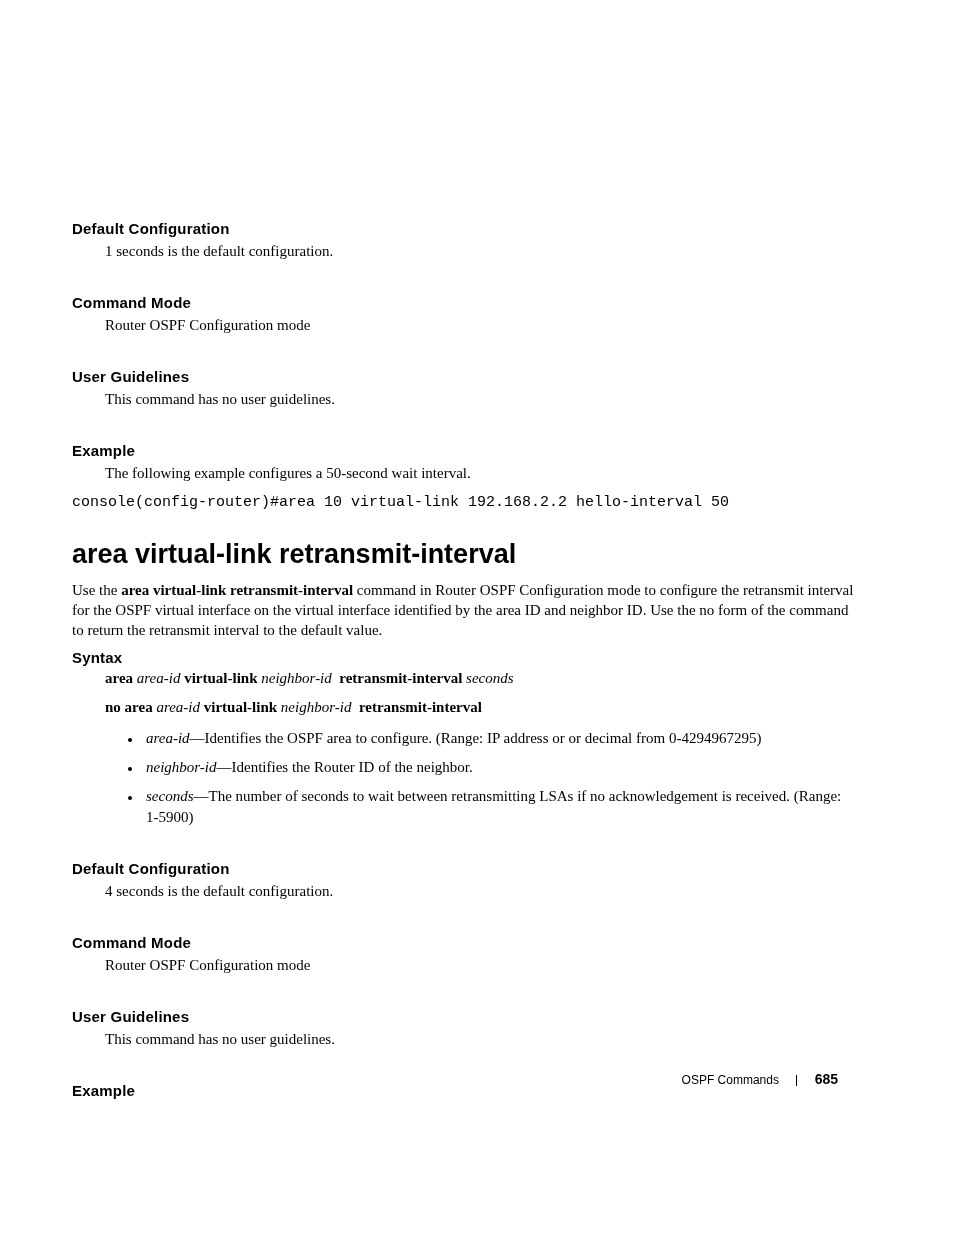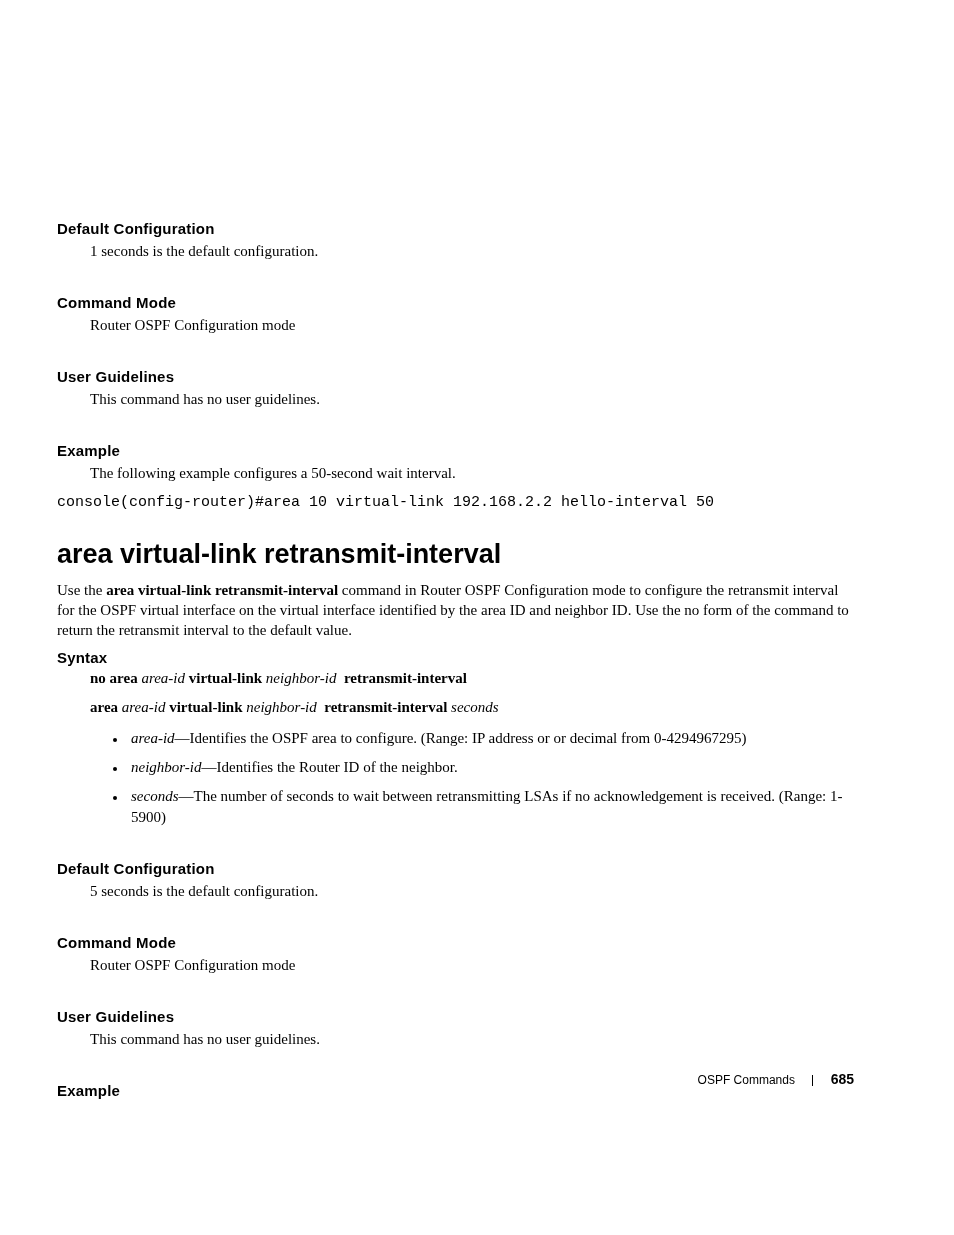--- a/index.html
+++ b/index.html
@@ -5,21 +5,21 @@
   body {
     font-family: Georgia, 'Times New Roman', serif;
     margin: 0; padding: 0;
     background: #fff;
     color: #000;
     width: 954px;
     height: 1235px;
     position: relative;
   }
   .page {
-    padding: 220px 100px 0 57px;
+    padding: 220px 100px 0 72px;
   }
   .section-heading {
     font-family: "Helvetica Neue", Arial, sans-serif;
     font-weight: bold;
     font-size: 15px;
     margin-top: 32px;
     margin-bottom: 4px;
     letter-spacing: 0.2px;
   }
   .section-body {
@@ -64,21 +64,21 @@
     font-size: 15px;
     line-height: 1.4;
     margin-bottom: 8px;
     padding-left: 4px;
   }
   ul.params li::marker { font-size: 12px; }
   .param-name { font-style: italic; }
   .footer {
     position: absolute;
     bottom: 148px;
-    right: 100px;
+    right: 116px;
     font-family: "Helvetica Neue", Arial, sans-serif;
     font-size: 12px;
   }
   .footer .sep {
     display: inline-block;
     border-left: 1px solid #000;
     height: 11px;
     vertical-align: middle;
     margin: 0 14px;
   }
@@ -108,44 +108,44 @@
 
   <h1 class="cmd-title">area virtual-link retransmit-interval</h1>
 
   <div class="intro">
     <span>Use the </span><b>area virtual-link retransmit-interval</b><span> command in Router OSPF Configuration mode to configure the retransmit interval for the OSPF virtual interface on the virtual interface identified by the area ID and neighbor ID. Use the no form of the command to return the retransmit interval to the default value.</span>
   </div>
 
   <div class="section-heading" style="margin-top:8px">Syntax</div>
 
   <div class="syntax-line">
-    <span class="kw">no area</span>
-    <span class="param">area-id</span>
-    <span class="kw">virtual-link</span>
-    <span class="param">neighbor-id</span>&nbsp;
-    <span class="kw">retransmit-interval</span>
-  </div>
-
-  <div class="syntax-line">
     <span class="kw">area</span>
     <span class="param">area-id</span>
     <span class="kw">virtual-link</span>
     <span class="param">neighbor-id</span>&nbsp;
     <span class="kw">retransmit-interval</span>
     <span class="param">seconds</span>
+  </div>
+
+  <div class="syntax-line">
+    <span class="kw">no area</span>
+    <span class="param">area-id</span>
+    <span class="kw">virtual-link</span>
+    <span class="param">neighbor-id</span>&nbsp;
+    <span class="kw">retransmit-interval</span>
   </div>
 
   <ul class="params">
     <li><span class="param-name">area-id</span><span>—Identifies the OSPF area to configure. (Range: IP address or or decimal from 0-4294967295)</span></li>
     <li><span class="param-name">neighbor-id</span><span>—Identifies the Router ID of the neighbor.</span></li>
     <li><span class="param-name">seconds</span><span>—The number of seconds to wait between retransmitting LSAs if no acknowledgement is received. (Range: 1-5900)</span></li>
   </ul>
 
   <div class="section-heading">Default Configuration</div>
-  <div class="section-body">5 seconds is the default configuration.</div>
+  <div class="section-body">4 seconds is the default configuration.</div>
 
   <div class="section-heading">Command Mode</div>
   <div class="section-body">Router OSPF Configuration mode</div>
 
   <div class="section-heading">User Guidelines</div>
   <div class="section-body">This command has no user guidelines.</div>
 
   <div class="section-heading">Example</div>
 
 </div>

